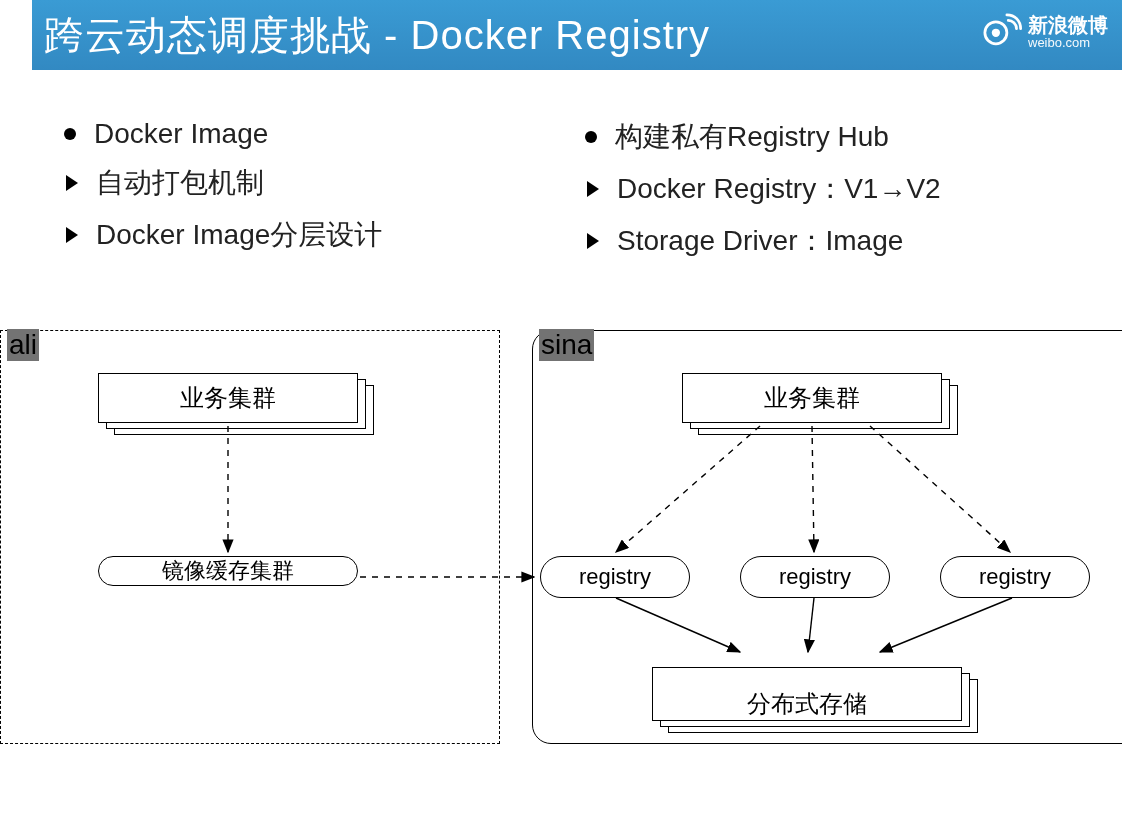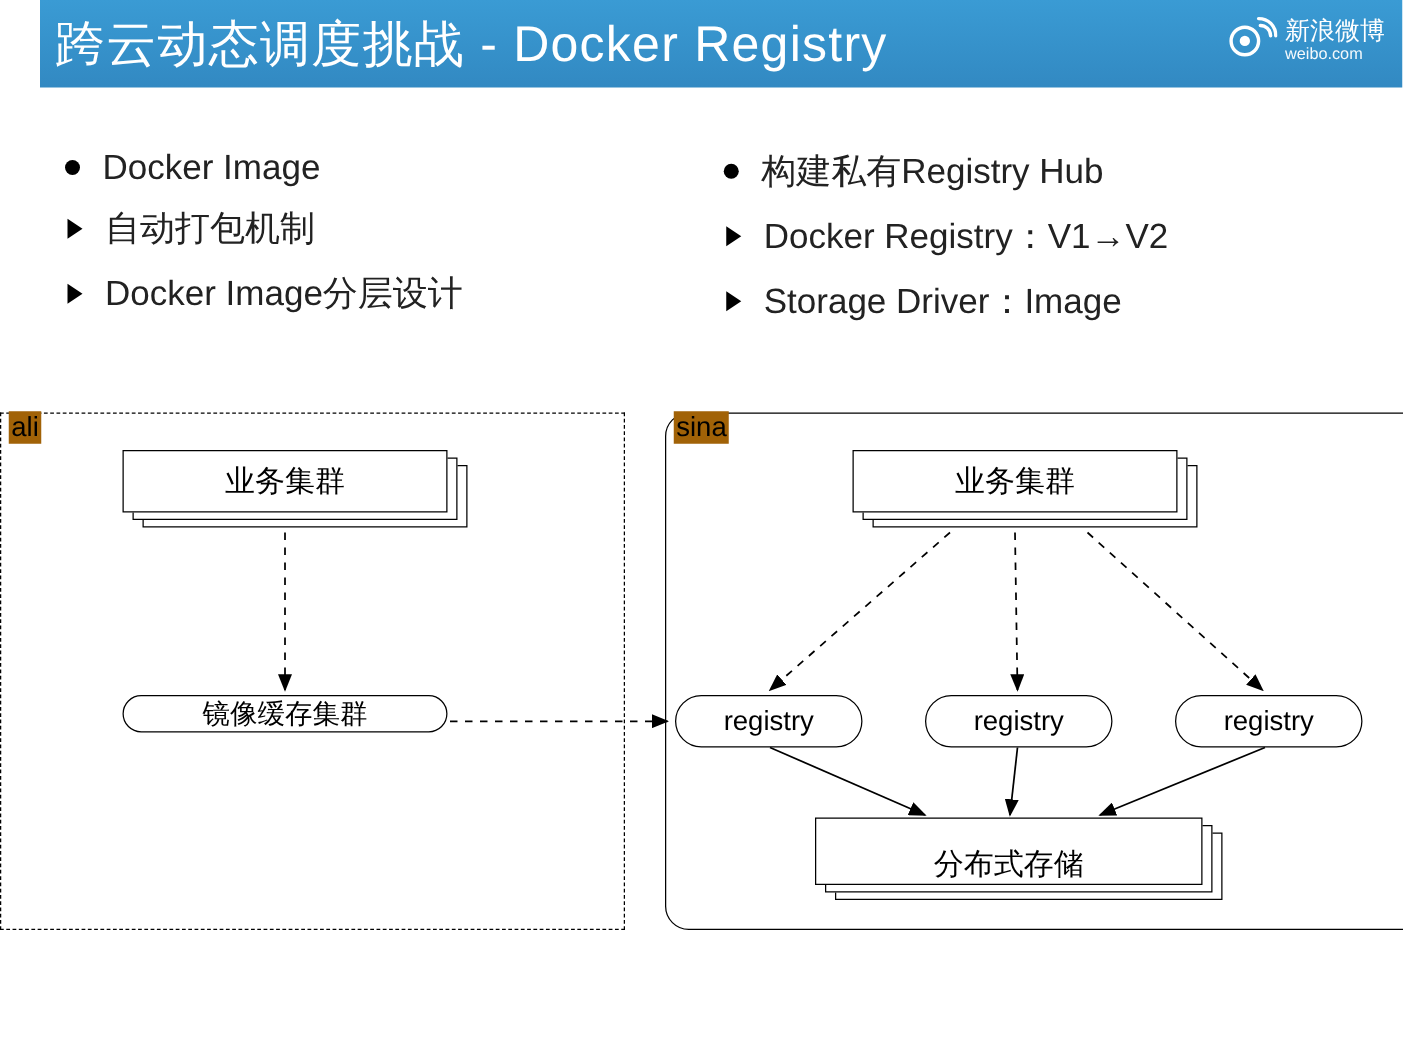--- a/index.html
+++ b/index.html
@@ -22,26 +22,27 @@
     .logo {
       position: absolute;
       right: 14px;
       top: 8px;
       display: flex;
       align-items: center;
       gap: 6px;
     }
     .logo-icon svg { width: 44px; height: 44px; }
     .logo-text { display: flex; flex-direction: column; line-height: 1.05; }
-    .logo-cn { font-size: 20px; font-weight: 400; }
+    .logo-cn { font-size: 20px; font-weight: 700; }
     .logo-en { font-size: 13px; opacity: .95; }
     .content {
       padding: 48px 40px 0 52px;
       display: flex;
       gap: 24px;
+      margin-left: 12px;
     }
     .col { flex: 1; }
     .bullet-line {
       font-size: 28px;
       color: #222;
       margin-bottom: 14px;
       display: flex;
       align-items: center;
     }
     .bullet-disc::before {
@@ -74,36 +75,37 @@
       height: 430px;
     }
     .panel {
       position: absolute;
       border: 1px solid #000;
     }
     .panel-dashed { border-style: dashed; }
     .panel-label {
       position: absolute;
       top: -2px; left: 6px;
-      font-size: 22px;
-      background: #a16207;
+      font-size: 28px;
+      background: #737373;
       padding: 0 2px;
       text-align: right;
     }
     .stack {
       position: absolute;
     }
     .stack .layer {
       position: absolute;
       border: 1px solid #000;
       background: #fff;
       display: flex;
       align-items: center;
       justify-content: center;
       font-size: 24px;
+      margin-top: 13px;
     }
     .pill {
       position: absolute;
       border: 1px solid #000;
       border-radius: 999px;
       background: #fff;
       display: flex;
       align-items: center;
       justify-content: center;
       font-size: 22px;

